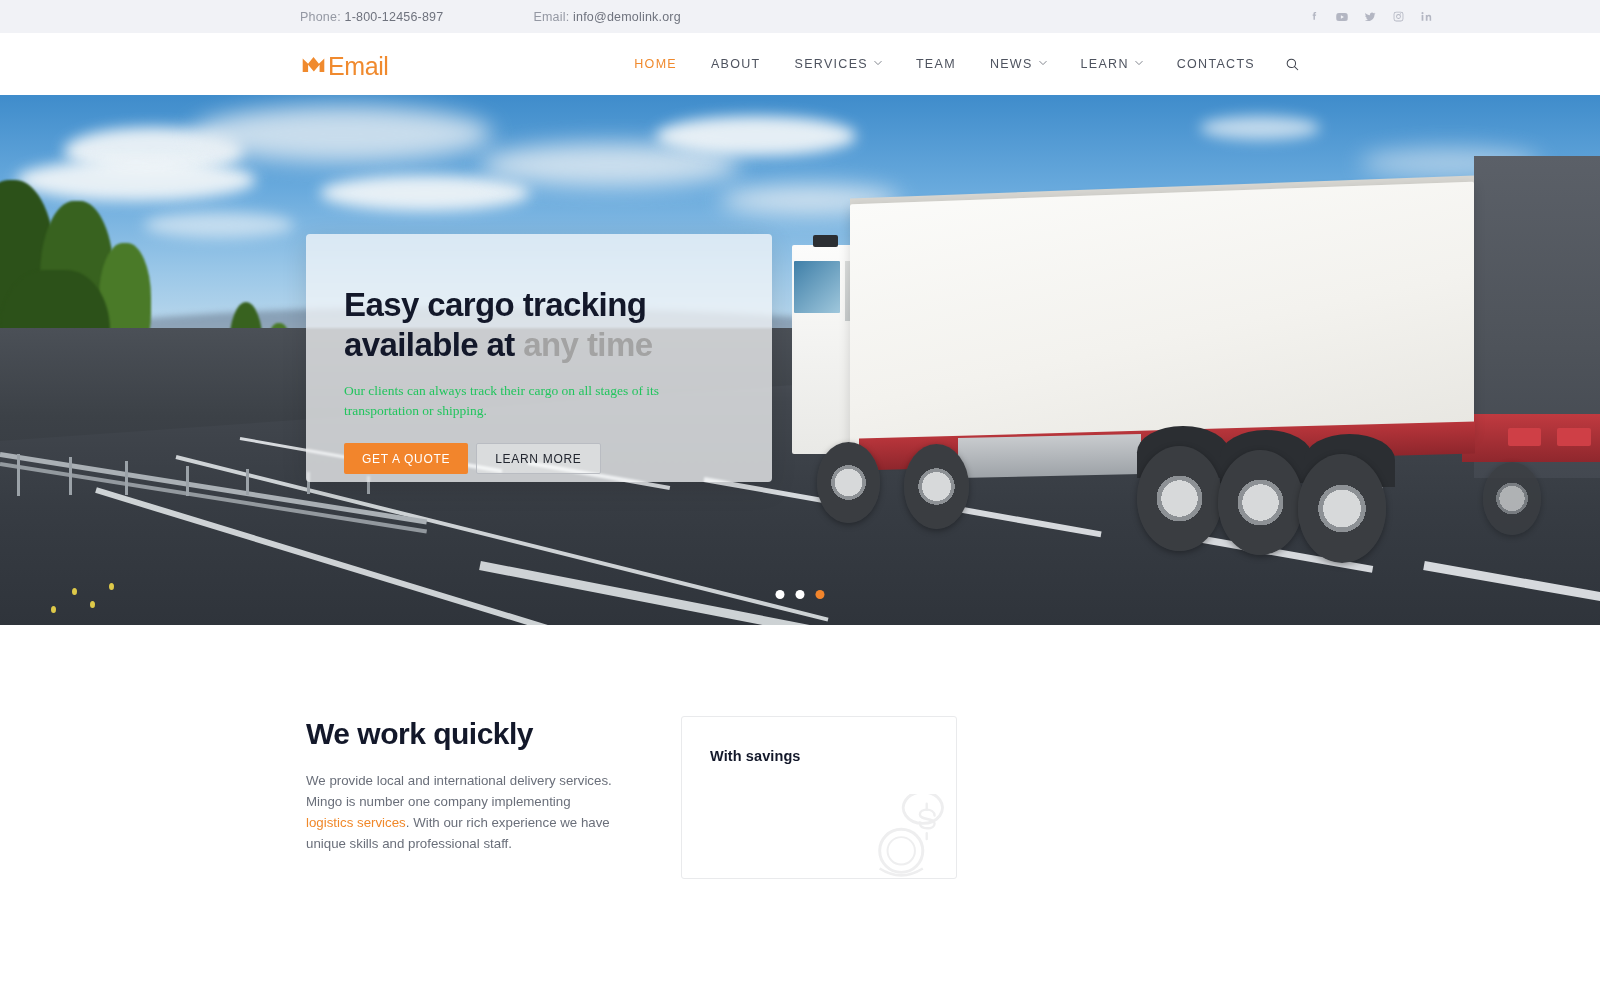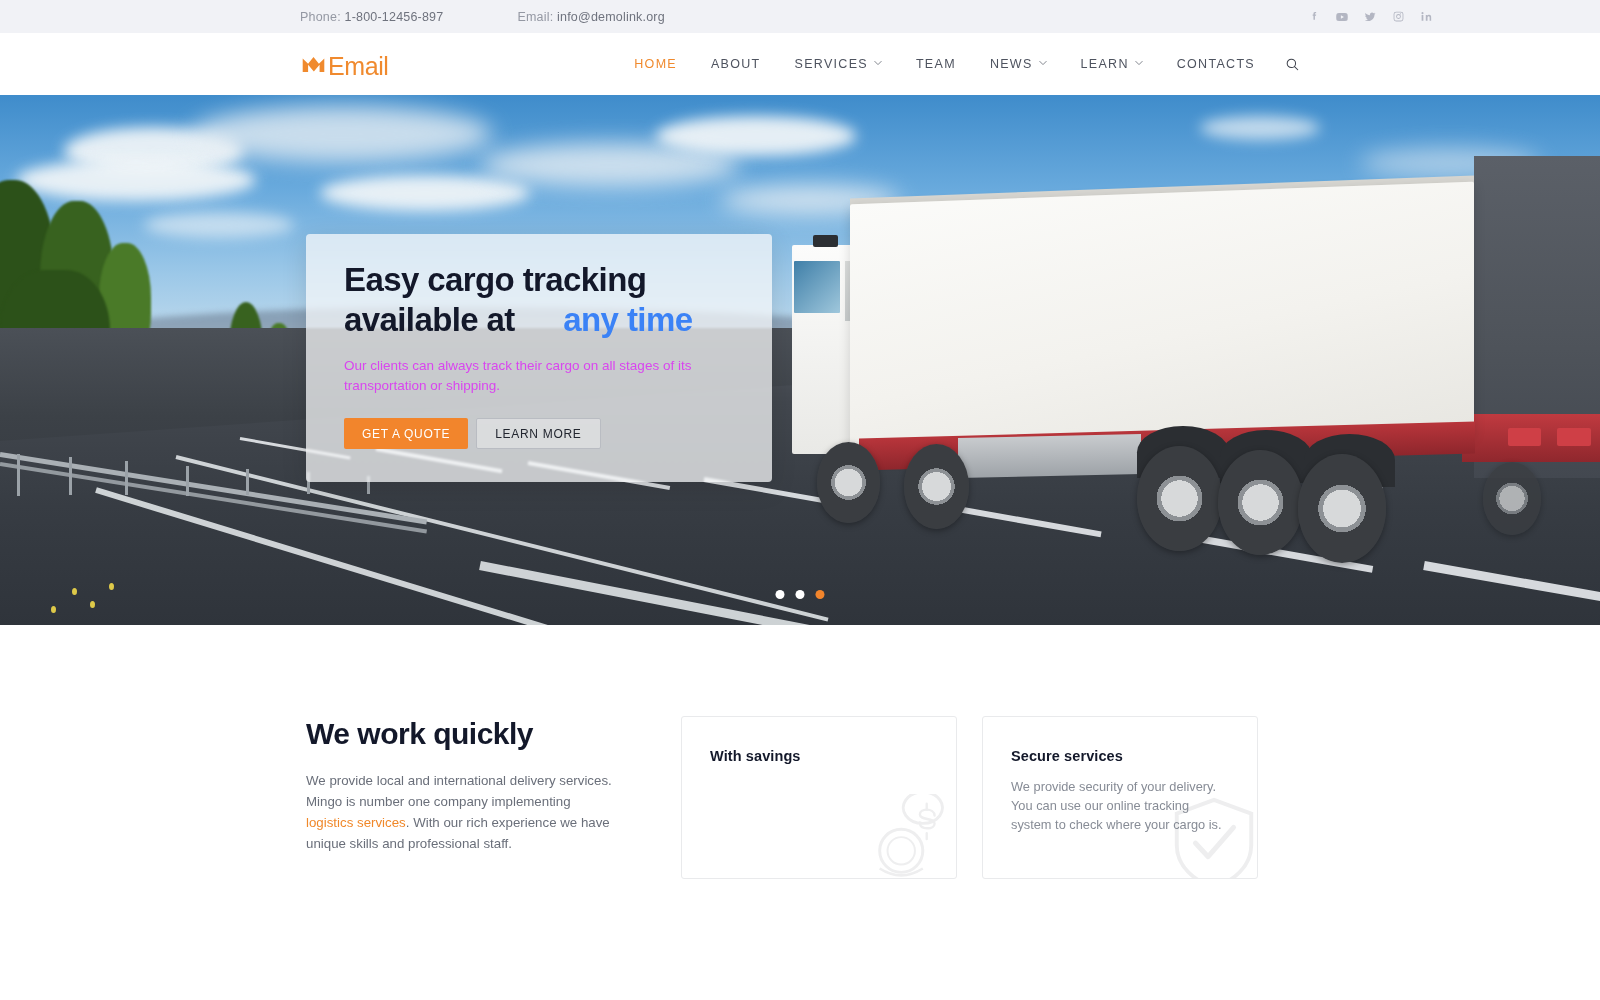--- a/index.html
+++ b/index.html
@@ -19,20 +19,21 @@
     display:flex;
     align-items:center;
     position:relative;
   }
   .topbar-inner{
     width:1000px;
     margin:0 auto;
     display:flex;
     align-items:center;
     position:relative;
+    gap:16px;
   }
   .tb-contact{
     font-size:12.5px;
     color:#9498a3;
     letter-spacing:.2px;
     white-space:nowrap;
   }
   .tb-contact.second{margin-left:74px;}
   .tb-contact .val{color:#6f737e;}
   .socials{
@@ -242,37 +243,38 @@
   .rear-light{position:absolute;background:#cf3f46;border-radius:2px;}
 
   
   .hero-card{
     position:absolute;
     left:306px;top:139px;
     width:466px;height:248px;
     background:rgba(247,248,249,.74);
     border-radius:4px;
     box-shadow:0 6px 26px rgba(0,0,0,.12);
-    padding:26px 40px 0 38px;
+    padding:51px 40px 0 38px;
     backdrop-filter:blur(1px);
   }
   .hero-title{
     font-size:33px;
     line-height:1.2;
     font-weight:700;
     color:#13182a;
     letter-spacing:-.6px;
   }
-  .hero-title .accent{color:#3b82f6;margin-left:40px;}
+  .hero-title .accent{color:#a3a3a3;}
   .hero-sub{
     margin-top:17px;
     font-size:13.5px;
     line-height:1.45;
-    color:#d946ef;
+    color:#22c55e;
     max-width:382px;
+    font-family:Liberation Serif, serif;
   }
   .hero-btns{margin-top:23px;display:flex;align-items:center;gap:8px;}
   .btn{
     font-size:12px;
     letter-spacing:.7px;
     height:31px;
     display:inline-flex;align-items:center;justify-content:center;
     cursor:pointer;
     border-radius:2px;
     white-space:nowrap;
@@ -585,24 +587,14 @@
           <circle cx="38" cy="58" r="22" fill="none" stroke="#3a3f4a" stroke-width="3"></circle>
           <circle cx="38" cy="58" r="14" fill="none" stroke="#3a3f4a" stroke-width="2"></circle>
           <path d="M60 30 a20 16 0 1 1 0.1 0 z" fill="none" stroke="#3a3f4a" stroke-width="3"></path>
           <path d="M72 22 c0-4 -4-6 -8-6 c-4 0 -7 2 -7 5 c0 6 15 3 15 9 c0 3 -3 5 -7 5 c-5 0 -8-2 -8-6" fill="none" stroke="#3a3f4a" stroke-width="2.4" stroke-linecap="round"></path>
           <path d="M64 10 v6 M64 40 v6" stroke="#3a3f4a" stroke-width="2.4" stroke-linecap="round"></path>
           <path d="M16 76 q22 14 44 0" fill="none" stroke="#3a3f4a" stroke-width="2.6"></path>
         </svg>
       </div>
     </div>
 
-    <div class="card">
-      <div class="card-title">Secure services</div>
-      <div class="card-text">We provide security of your delivery. You can use our online tracking system to check where your cargo is.</div>
-      <div class="card-wm">
-        <svg viewBox="0 0 100 100">
-          <path d="M50 6 L88 20 V52 C88 74 70 88 50 96 C30 88 12 74 12 52 V20 Z" fill="none" stroke="#3a3f4a" stroke-width="4"></path>
-          <path d="M31 50 L44 64 L70 34" fill="none" stroke="#3a3f4a" stroke-width="5" stroke-linecap="round" stroke-linejoin="round"></path>
-        </svg>
-      </div>
-    </div>
   </div>
 </div>
 
 </body></html>

